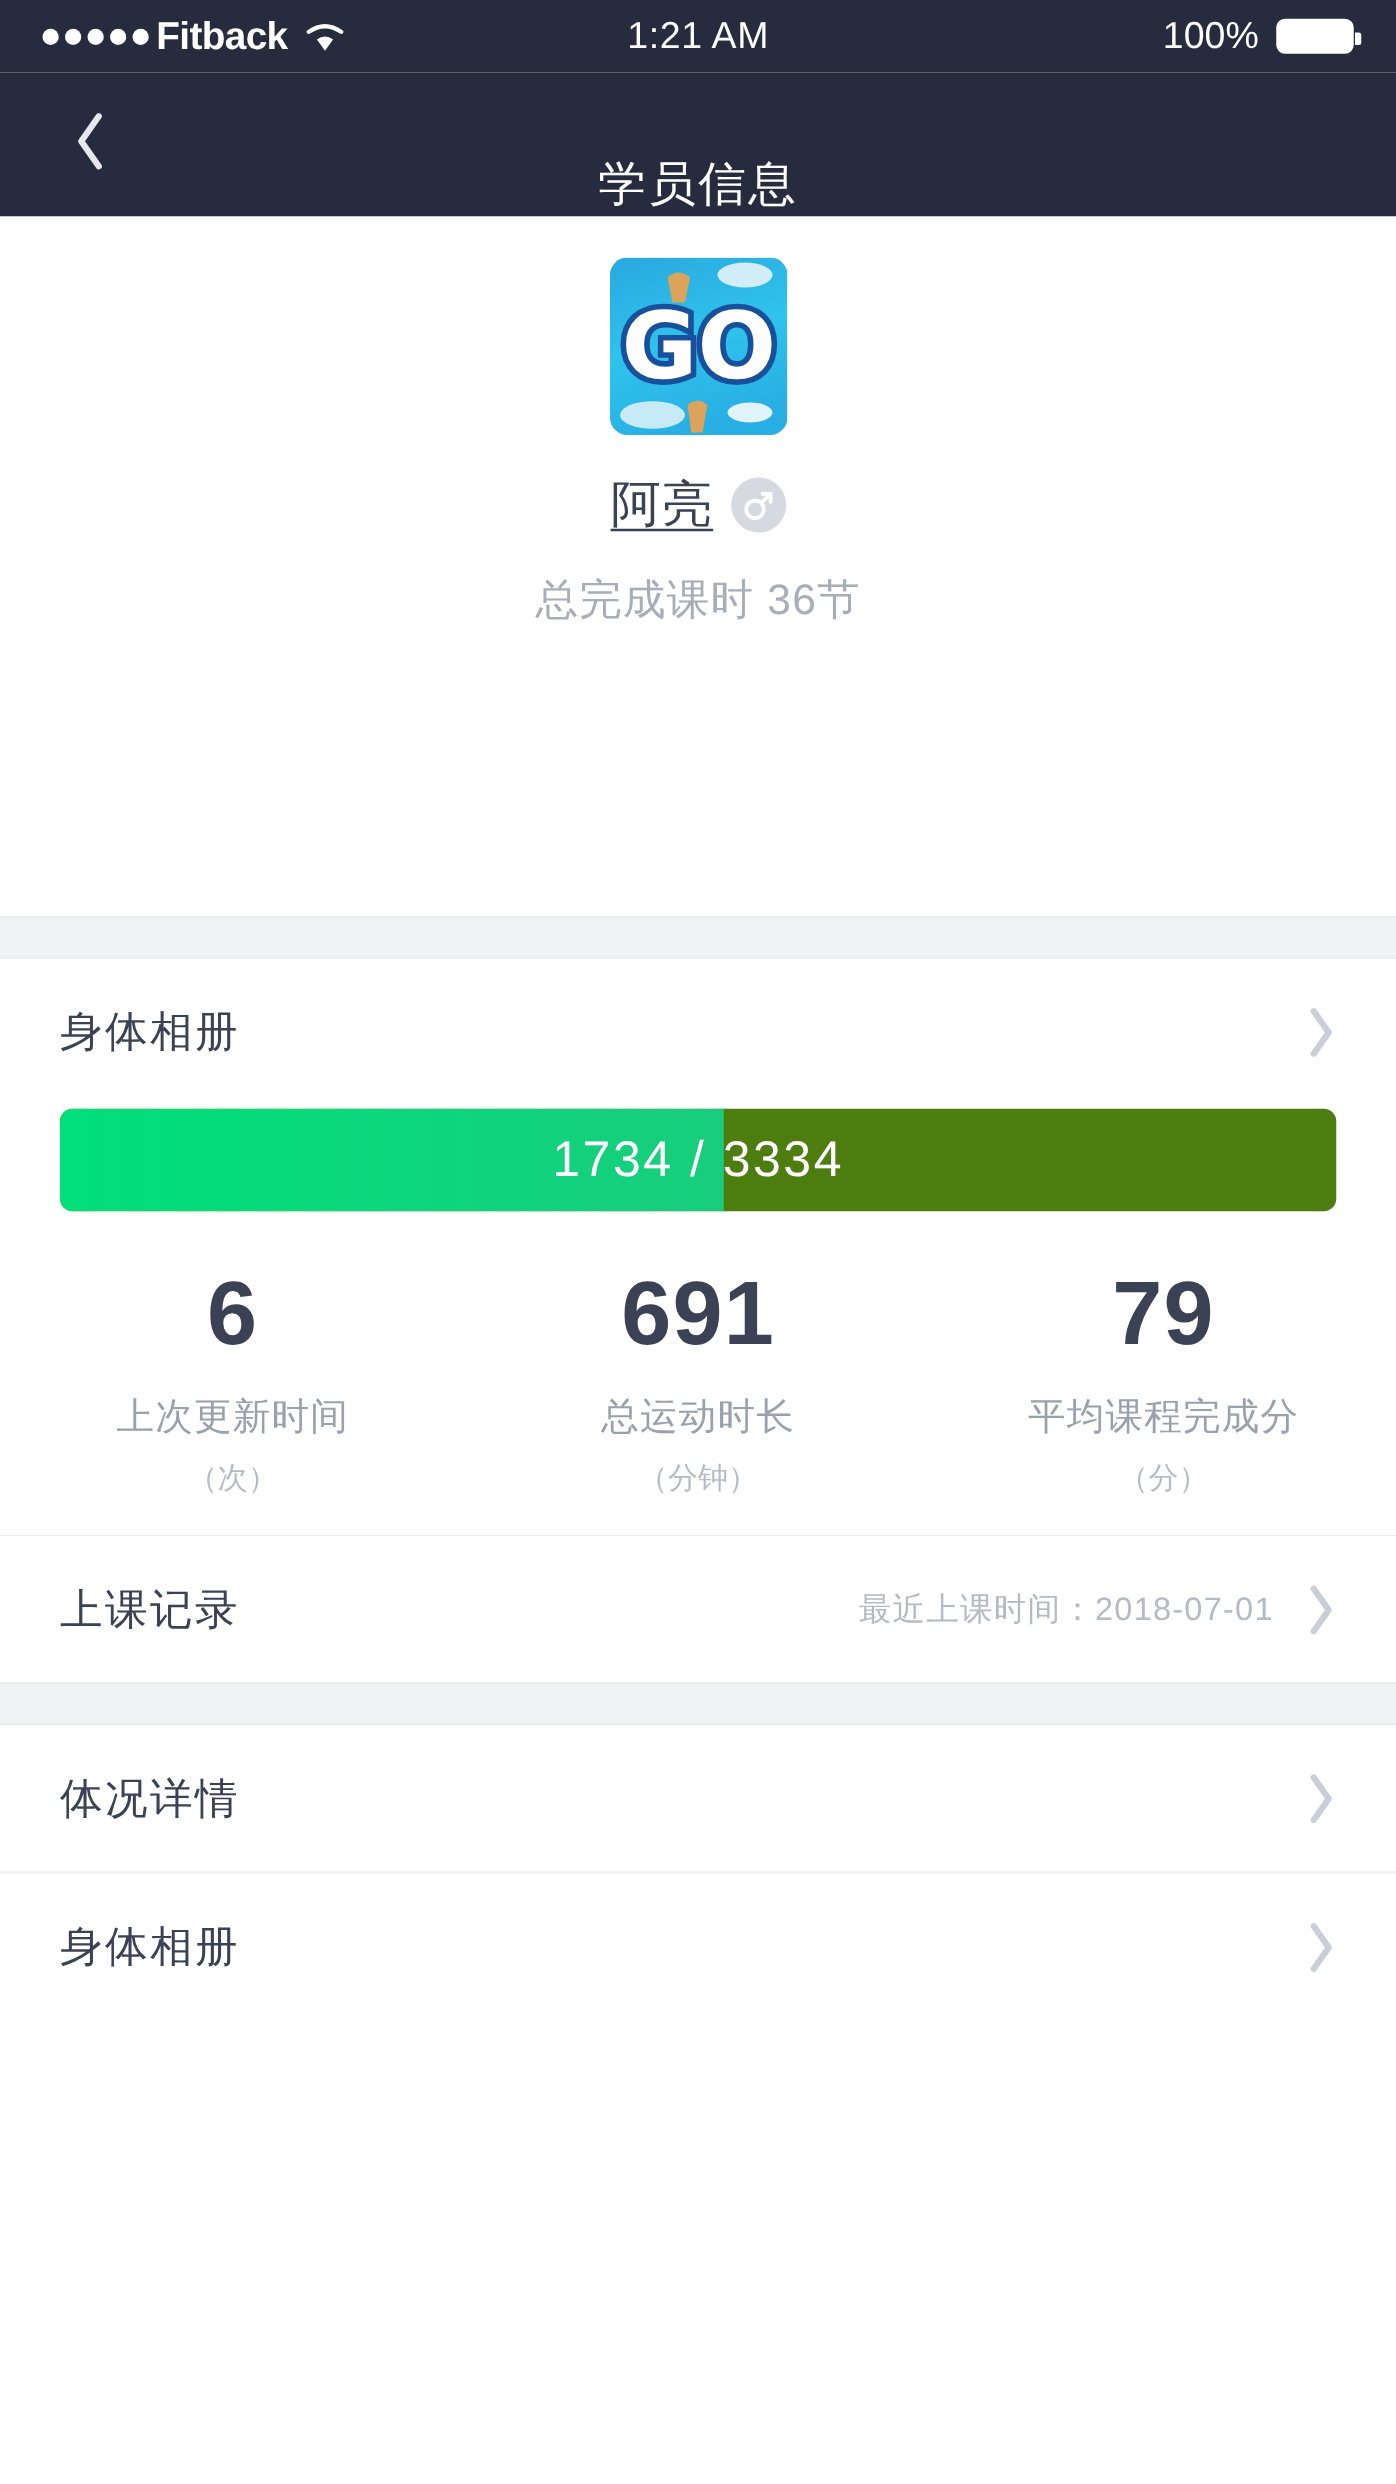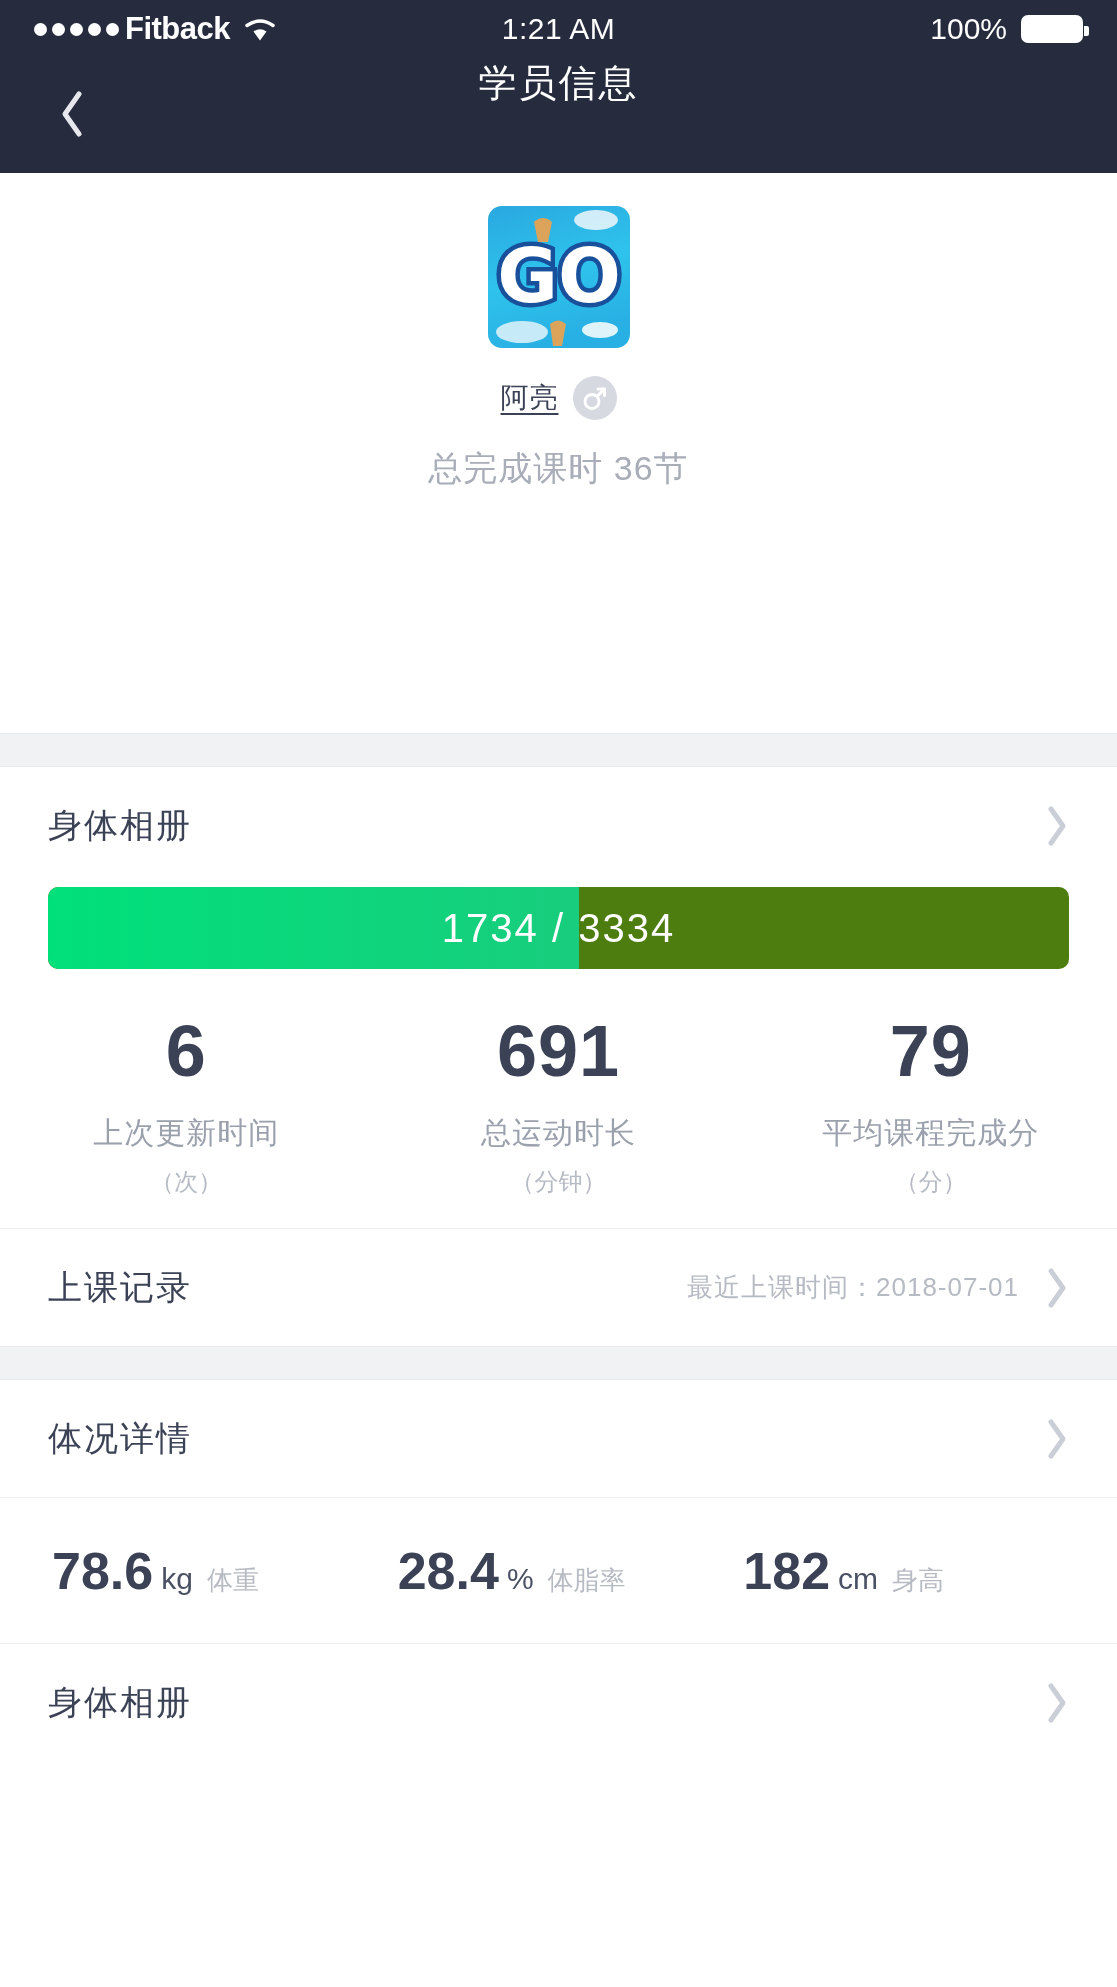--- a/index.html
+++ b/index.html
@@ -87,21 +87,21 @@
     height: 10px;
     background: #ffffff;
     border-radius: 0 2px 2px 0;
   }
 
   
   .navbar {
     height: 115px;
     background: #262b3d;
     display: flex;
-    align-items: flex-start;
+    align-items: flex-end;
     position: relative;
     box-sizing: border-box;
   }
   .nav-back {
     position: absolute;
     left: 32px;
     top: 0;
     bottom: 0;
     width: 80px;
     display: flex;
@@ -136,21 +136,21 @@
   }
   .avatar svg { display: block; }
   .name-row {
     margin-top: 28px;
     display: flex;
     align-items: center;
     justify-content: center;
     gap: 14px;
   }
   .name-text {
-    font-size: 28px;
+    font-size: 40px;
     color: #3b4256;
     letter-spacing: 1px;
     text-decoration: underline;
     text-underline-offset: 6px;
     text-decoration-thickness: 2px;
   }
   .gender-badge {
     width: 44px;
     height: 44px;
     border-radius: 50%;
@@ -432,37 +432,20 @@
     <span class="row-spacer"></span>
     <span class="chev">
       <svg width="22" height="42" viewBox="0 0 22 42">
         <path d="M5 4 L17 21 L5 38" stroke="#c9ced7" stroke-width="5" fill="none" stroke-linecap="round" stroke-linejoin="round"></path>
       </svg>
     </span>
   </div>
 
   <div class="hairline"></div>
 
-  <div class="metrics">
-    <div class="metric">
-      <span class="metric-value">78.6</span>
-      <span class="metric-unit">kg</span>
-      <span class="metric-name">体重</span>
-    </div>
-    <div class="metric">
-      <span class="metric-value">28.4</span>
-      <span class="metric-unit">%</span>
-      <span class="metric-name">体脂率</span>
-    </div>
-    <div class="metric">
-      <span class="metric-value">182</span>
-      <span class="metric-unit">cm</span>
-      <span class="metric-name">身高</span>
-    </div>
-  </div>
 
   <div class="hairline"></div>
 
   <div class="row">
     <span class="row-title">身体相册</span>
     <span class="row-spacer"></span>
     <span class="chev">
       <svg width="22" height="42" viewBox="0 0 22 42">
         <path d="M5 4 L17 21 L5 38" stroke="#c9ced7" stroke-width="5" fill="none" stroke-linecap="round" stroke-linejoin="round"></path>
       </svg>

